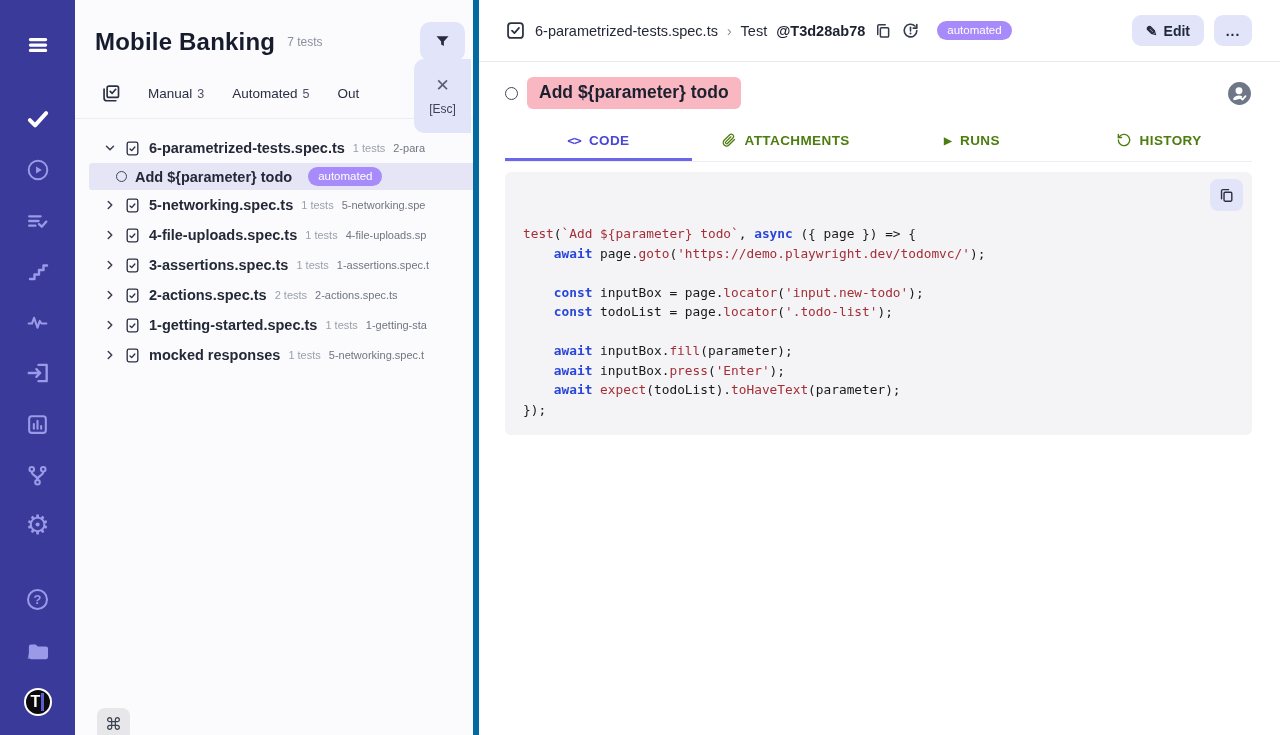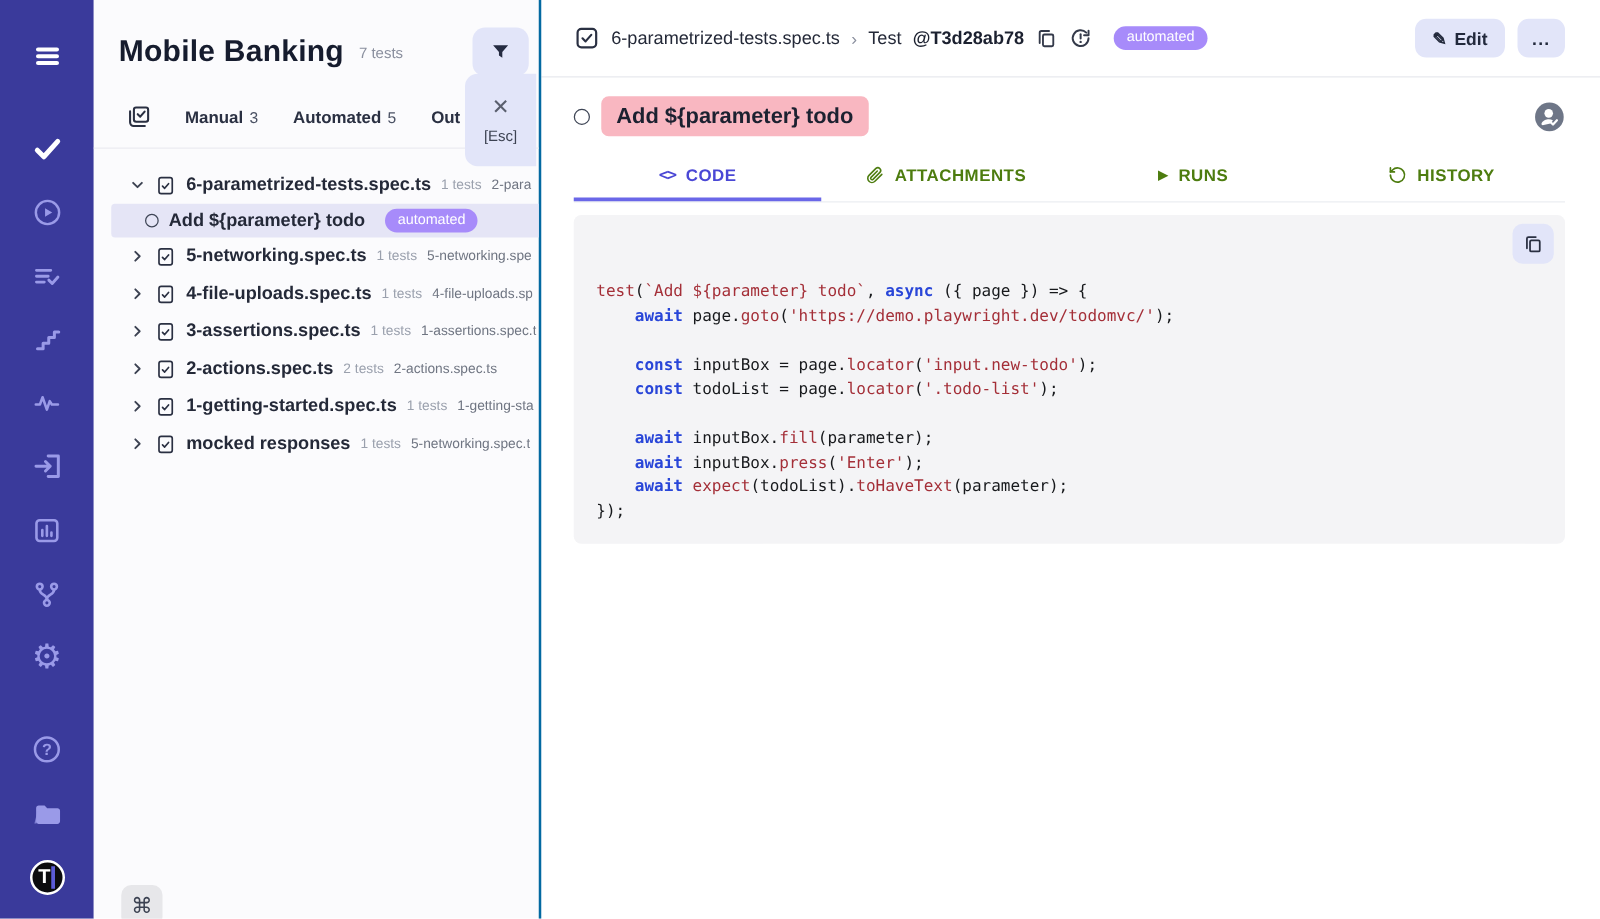--- a/index.html
+++ b/index.html
@@ -11,32 +11,32 @@
   .rail { width:75px; background:var(--sidebar-bg); display:flex; flex-direction:column; align-items:center; padding-top:28px; flex-shrink:0; }
   .rail-btn { width:36px; height:36px; margin-bottom:16px; display:flex; align-items:center; justify-content:center; background:none; border:none; cursor:pointer; color:var(--sidebar-icon); }
   .rail-btn.bright { color:#ffffff; }
   .rail-btn svg { display:block; }
   .rail-gap { height:24px; }
   .help-circle { width:21px; height:21px; border:2px solid var(--sidebar-icon); border-radius:50%; color:var(--sidebar-icon); font-size:13px; font-weight:bold; display:flex; align-items:center; justify-content:center; }
   .logo-circle { width:28px; height:28px; border-radius:50%; background:#0b0b0e; border:2px solid #fff; color:#fff; font-weight:bold; font-size:16px; display:flex; align-items:center; justify-content:center; }
   .logo-circle i { font-style:normal; border-right:3px solid #5b5bd6; padding-right:1px; }
 
   
-  .panel { width:358px; background:#fbfbfd; border-right:2px solid #0369a1; position:relative; flex-shrink:0; }
+  .panel { width:404px; background:#fbfbfd; border-right:6px solid #0369a1; position:relative; flex-shrink:0; }
   .panel-head { display:flex; align-items:center; padding:22px 8px 8px 20px; position:relative; }
   .panel-title { font-size:24px; font-weight:800; color:#161c2e; letter-spacing:.2px; }
   .tests-count { font-size:12px; color:var(--text-gray); margin-left:12px; white-space:nowrap; }
   .filter-btn { margin-left:auto; width:45px; height:39px; background:var(--button-bg); border:none; border-radius:10px; display:flex; align-items:center; justify-content:center; cursor:pointer; position:relative; z-index:6; }
   .esc-popup { position:absolute; top:59px; right:2px; width:57px; height:74px; background:var(--button-bg); border-radius:10px 0 0 10px; display:flex; flex-direction:column; align-items:center; justify-content:center; gap:8px; z-index:5; }
   .esc-popup .x { font-size:17px; color:#5a5f6e; line-height:1; cursor:pointer; }
   .esc-popup .esc { font-size:12px; color:#3c4252; }
 
   .panel-tabs { display:flex; align-items:center; gap:26px; padding:14px 10px 14px 26px; border-bottom:1px solid #ececf1; }
   .ptab { display:flex; gap:5px; align-items:baseline; background:none; border:none; cursor:pointer; white-space:nowrap; }
-  .ptab .lbl { font-size:13.5px; font-weight:bold; color:#2a3042; }
+  .ptab .lbl { font-size:13.5px; font-weight:normal; color:#2a3042; }
   .ptab .cnt { font-size:12.5px; color:#4b5264; }
 
   .tree { padding:14px 0 0 0; }
   .trow { display:flex; align-items:center; height:30px; padding-left:28px; white-space:nowrap; overflow:hidden; cursor:pointer; }
   .trow .chev { width:14px; height:14px; margin-right:7px; flex-shrink:0; color:#3c4252; display:flex; align-items:center; }
   .trow .chev.right svg { transform:rotate(-90deg); }
   .trow .doc { margin-right:8px; flex-shrink:0; color:#2a3042; display:flex; }
   .trow .tlabel { font-size:14.5px; font-weight:bold; color:#242938; margin-right:8px; }
   .trow .tcount { font-size:11px; color:#9aa0ad; margin-right:8px; flex-shrink:0; }
   .trow .tfile { font-size:11px; color:#6f7582; overflow:hidden; }

